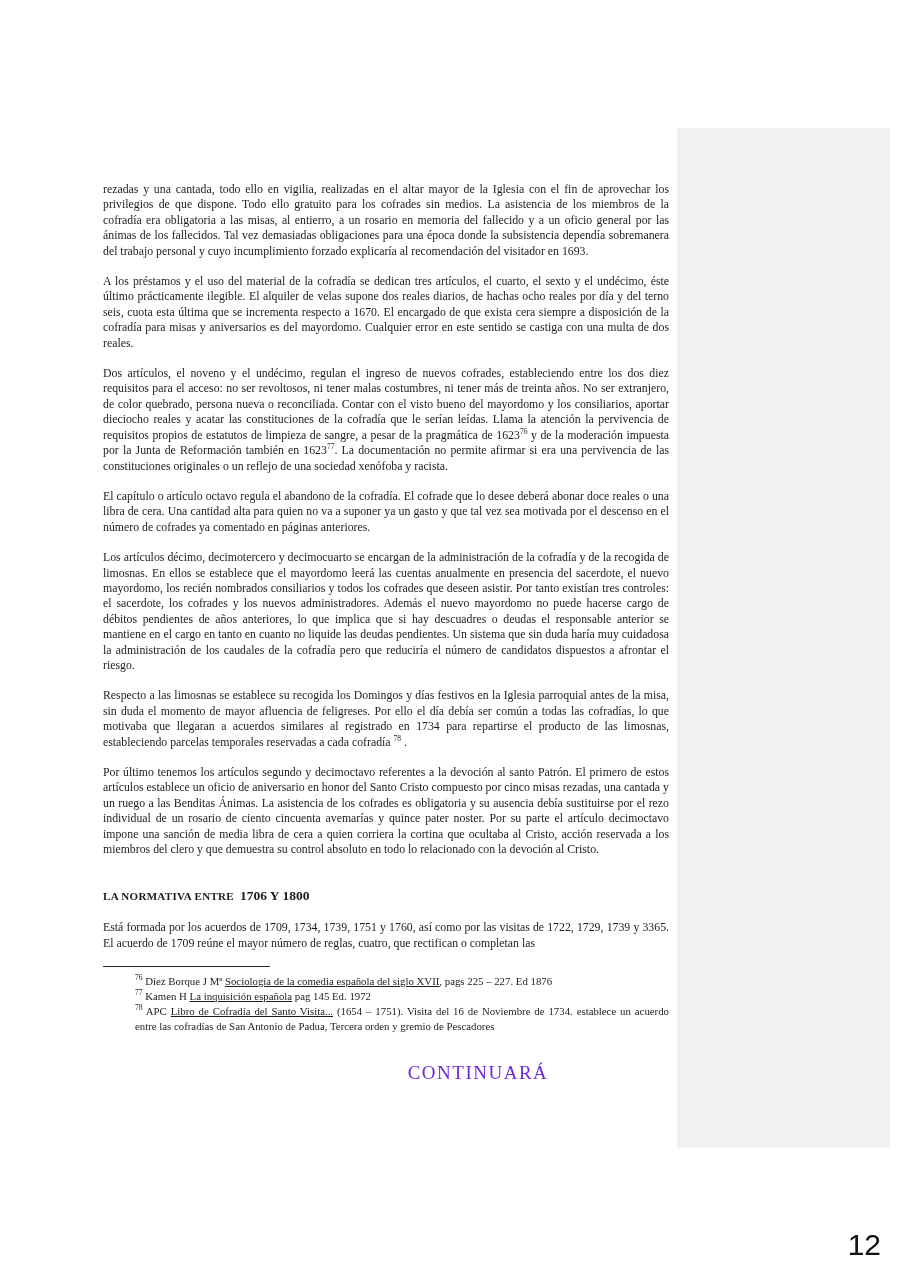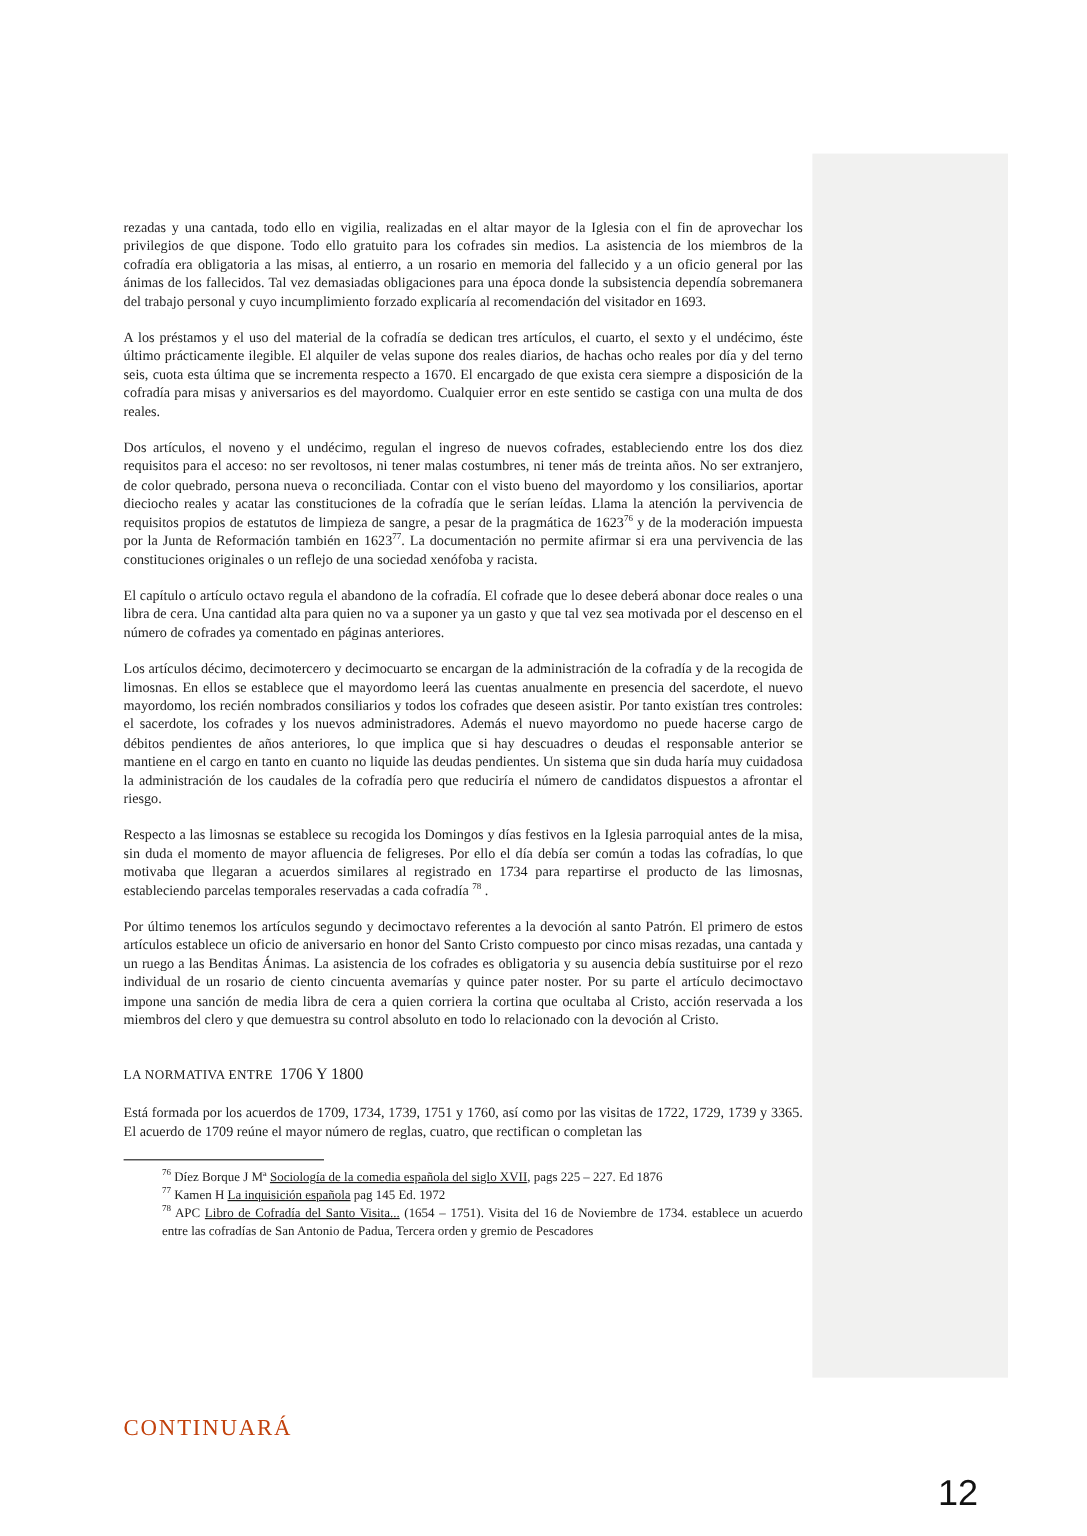--- a/index.html
+++ b/index.html
@@ -1,19 +1,19 @@
 <!DOCTYPE html>
 <html><head>
 <meta charset="utf-8">
 <style>
   * { margin: 0; padding: 0; box-sizing: border-box; }
   html, body { background: #ffffff; }
   .page {
     position: relative;
-    width: 840px;
+    width: 906px;
     height: 1280px;
     background: #ffffff;
     overflow: hidden;
     font-family: "Liberation Serif", serif;
     color: #1c1c1c;
   }
   .gray-panel {
     position: absolute;
     left: 677px;
     top: 128px;
@@ -33,21 +33,21 @@
     text-align: justify;
     margin-bottom: 15px;
   }
   .body-par sup, .fn-par sup {
     font-size: 7.5px;
     line-height: 0;
     vertical-align: super;
   }
   .section-heading {
     margin: 22px 0 14px 0;
-    font-weight: normal;
+    font-weight: bold;
     white-space: nowrap;
   }
   .section-heading .lead {
     font-size: 11px;
     letter-spacing: 0.3px;
   }
   .section-heading .years {
     font-size: 13.5px;
   }
   .closing-par { margin-bottom: 0; }
@@ -59,25 +59,26 @@
   .fn-par {
     font-size: 10.8px;
     line-height: 15px;
     text-align: justify;
     margin-left: 32px;
   }
   .fn-par .u { text-decoration: underline; }
   .continuara {
     position: absolute;
     left: 103px;
-    top: 1180px;
+    top: 1062px;
     width: 750px;
+    text-align: center;
     font-size: 19px;
     letter-spacing: 1.5px;
-    color: #c2410c;
+    color: #6d28d9;
   }
   .page-number {
     position: absolute;
     right: 25px;
     top: 1228px;
     font-family: "Liberation Sans", sans-serif;
     font-size: 30px;
     color: #111111;
   }
 </style>

